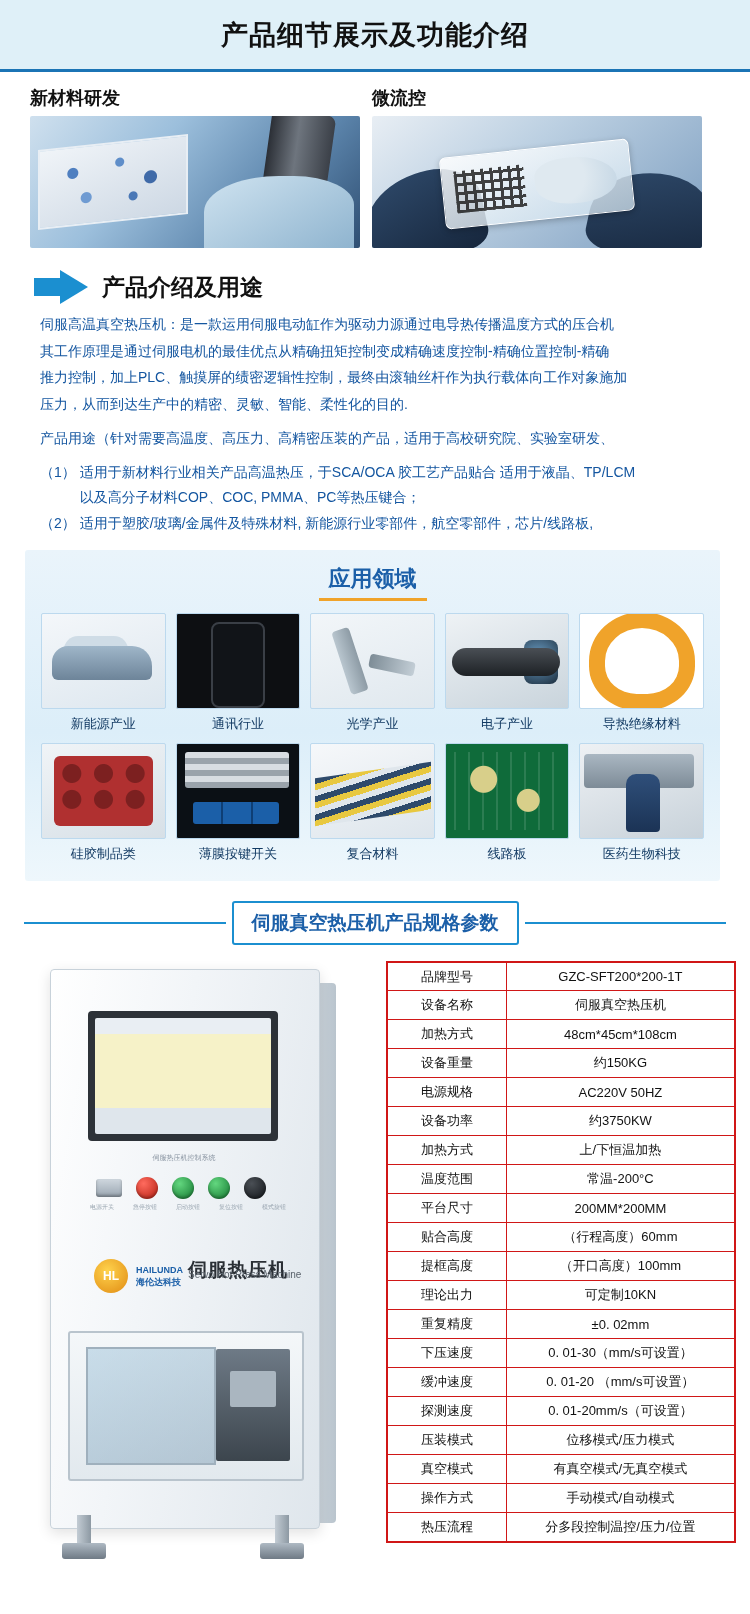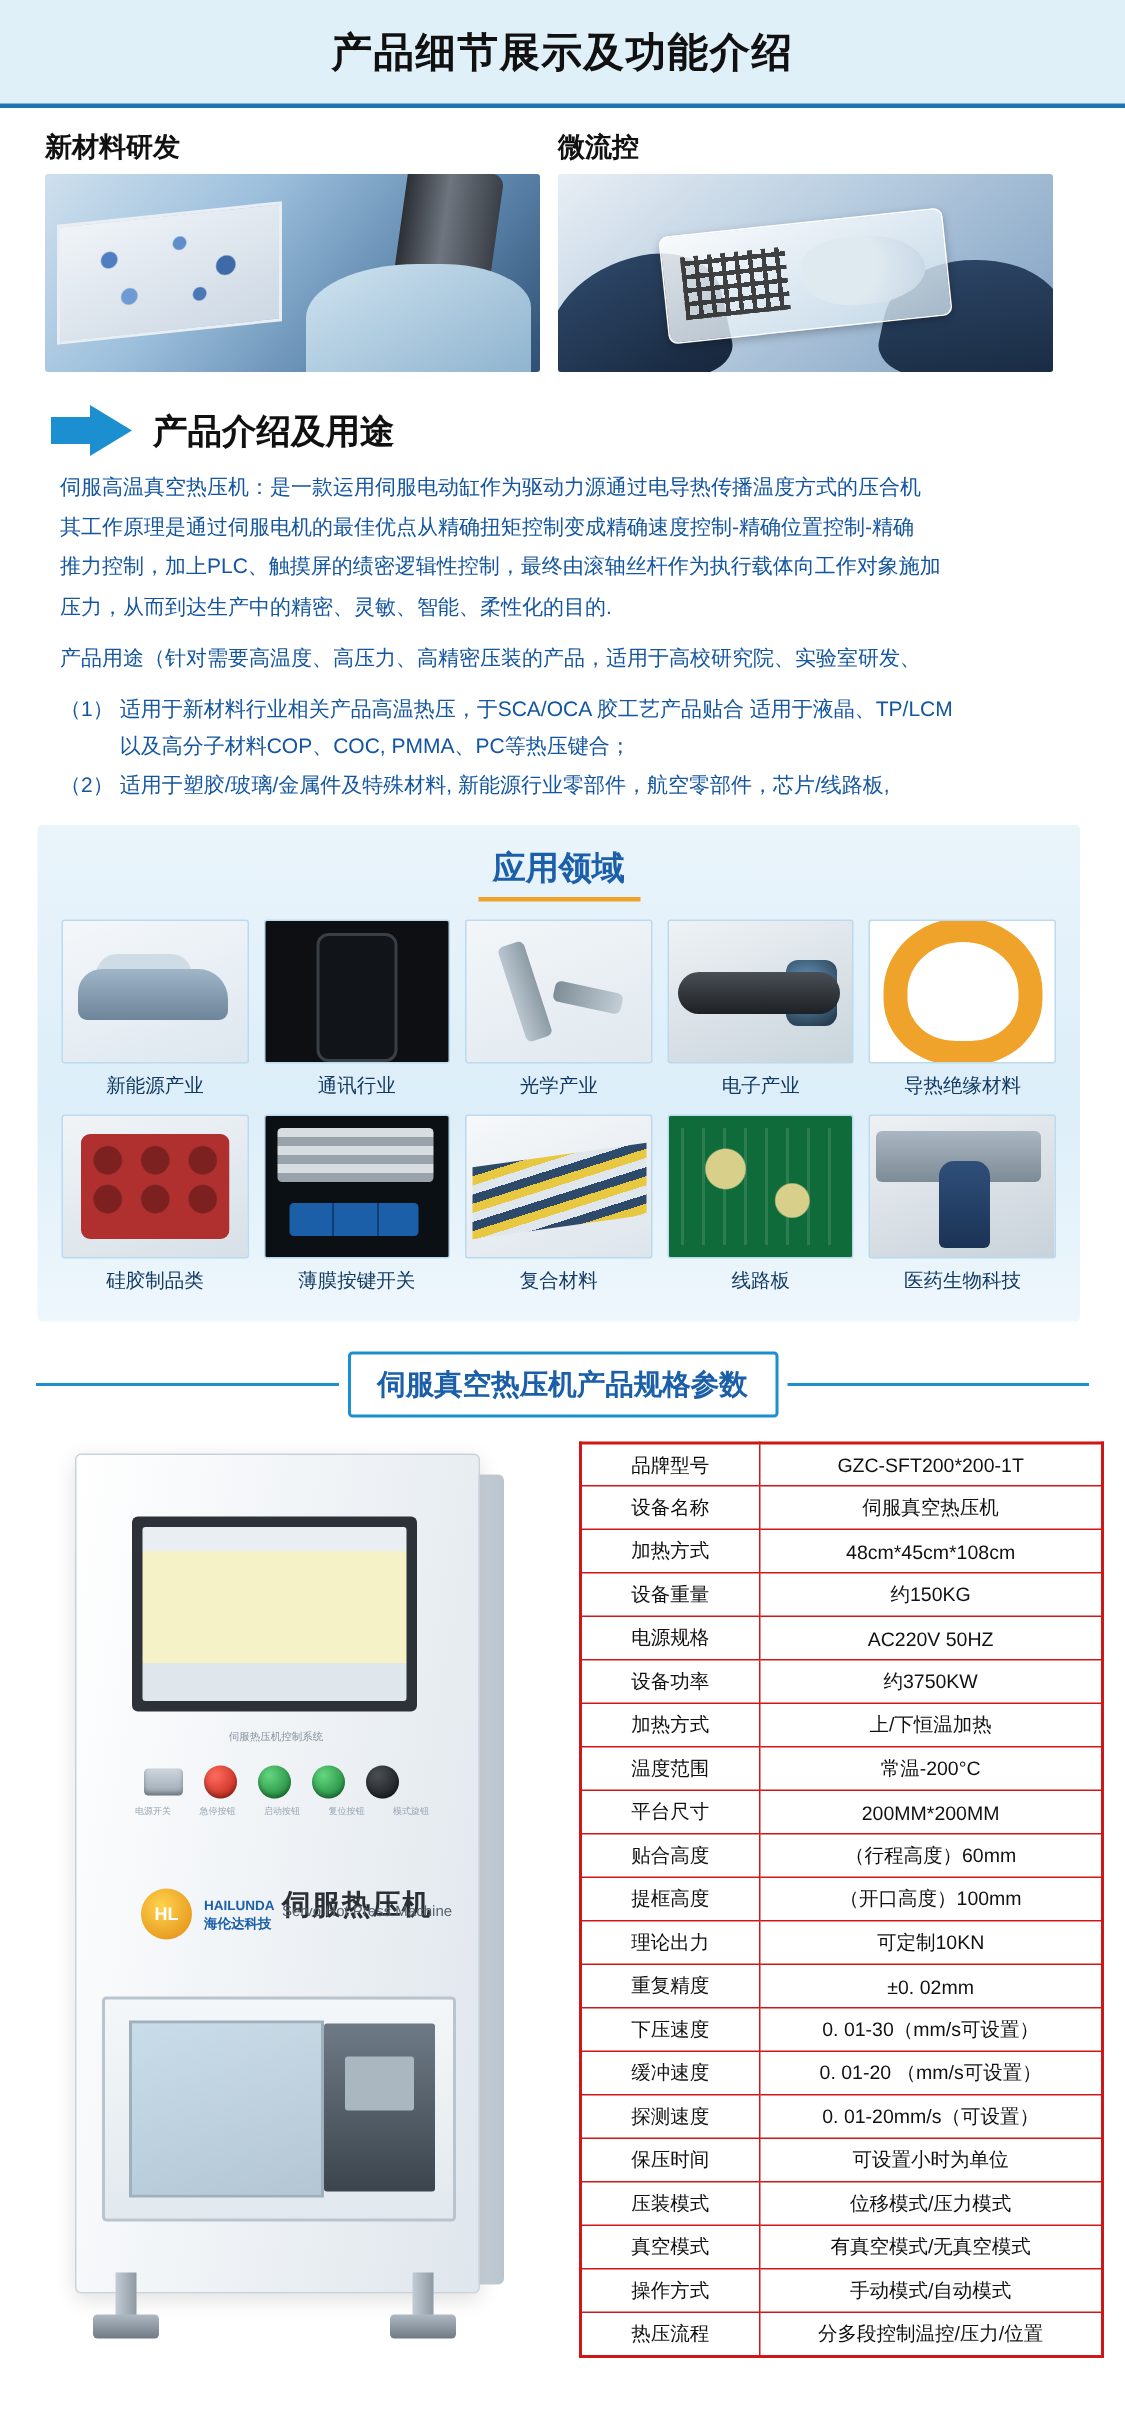--- a/index.html
+++ b/index.html
@@ -712,24 +712,20 @@
           </tr>
         <tr>
             <td class="k">缓冲速度</td>
             <td class="v">0. 01-20 （mm/s可设置）</td>
           </tr>
         <tr>
             <td class="k">探测速度</td>
             <td class="v">0. 01-20mm/s（可设置）</td>
           </tr>
         <tr>
-            <td class="k">保压时间</td>
-            <td class="v">可设置小时为单位</td>
-          </tr>
-        <tr>
             <td class="k">压装模式</td>
             <td class="v">位移模式/压力模式</td>
           </tr>
         <tr>
             <td class="k">真空模式</td>
             <td class="v">有真空模式/无真空模式</td>
           </tr>
         <tr>
             <td class="k">操作方式</td>
             <td class="v">手动模式/自动模式</td>

